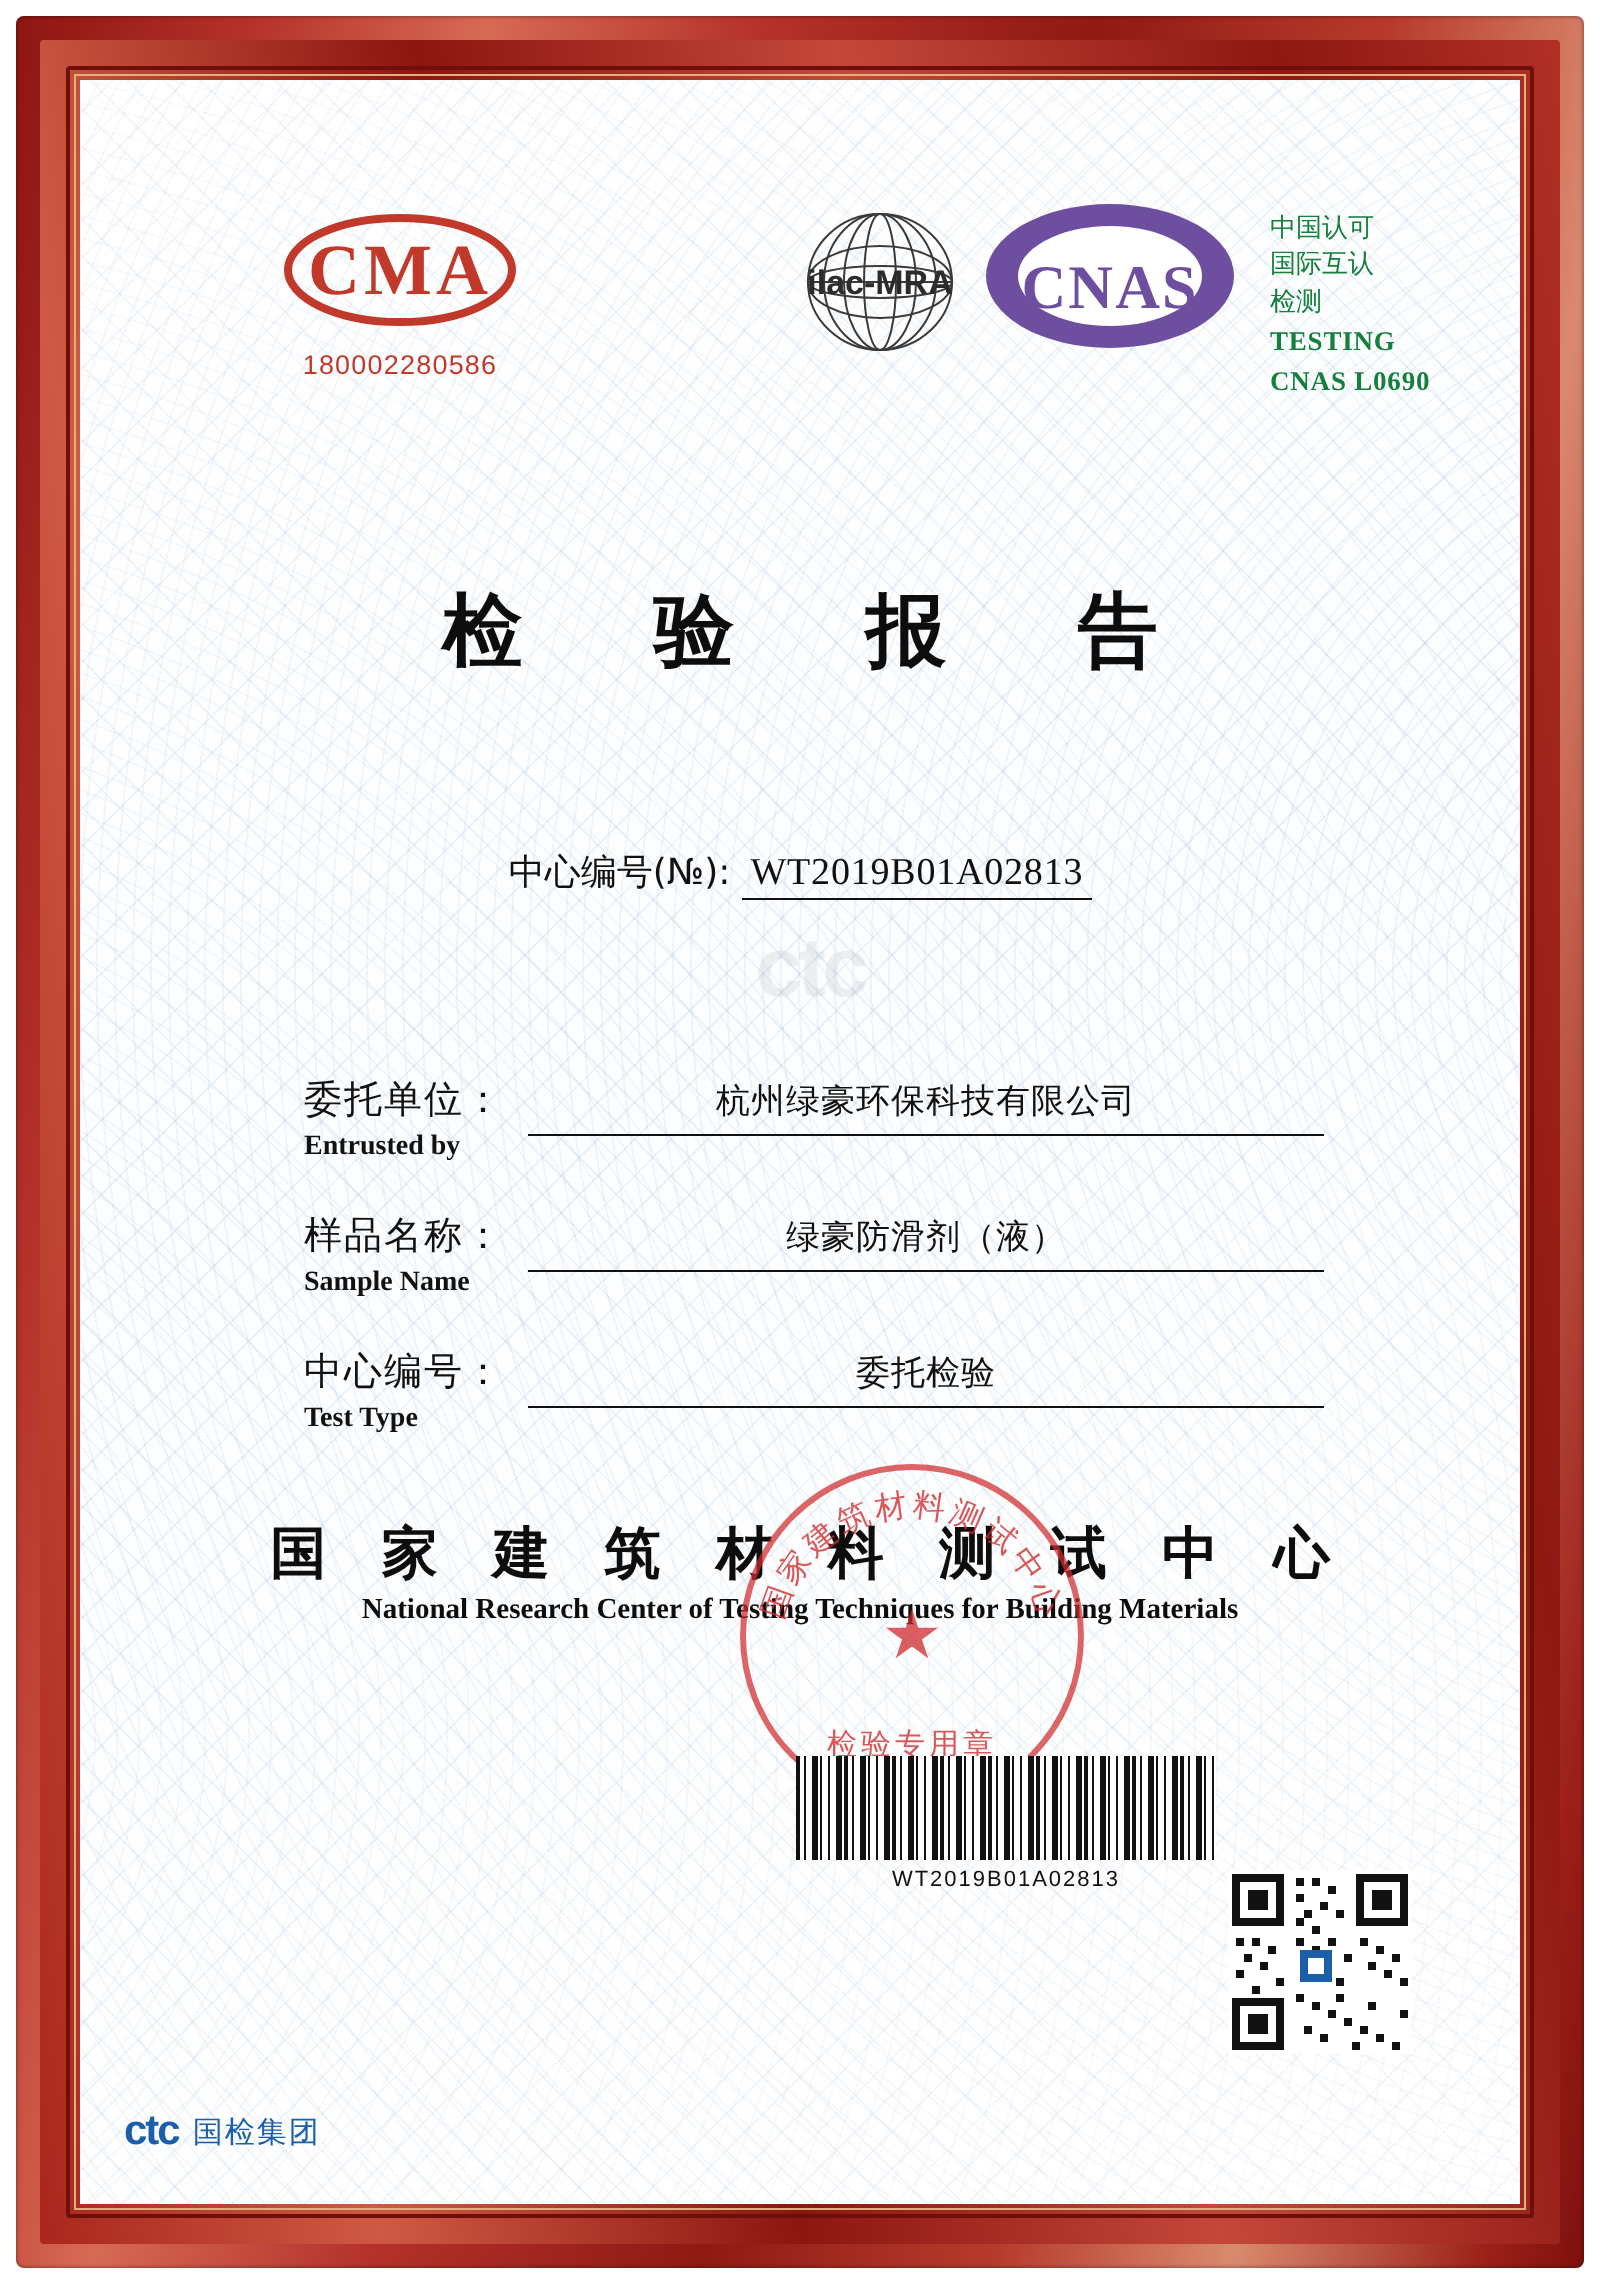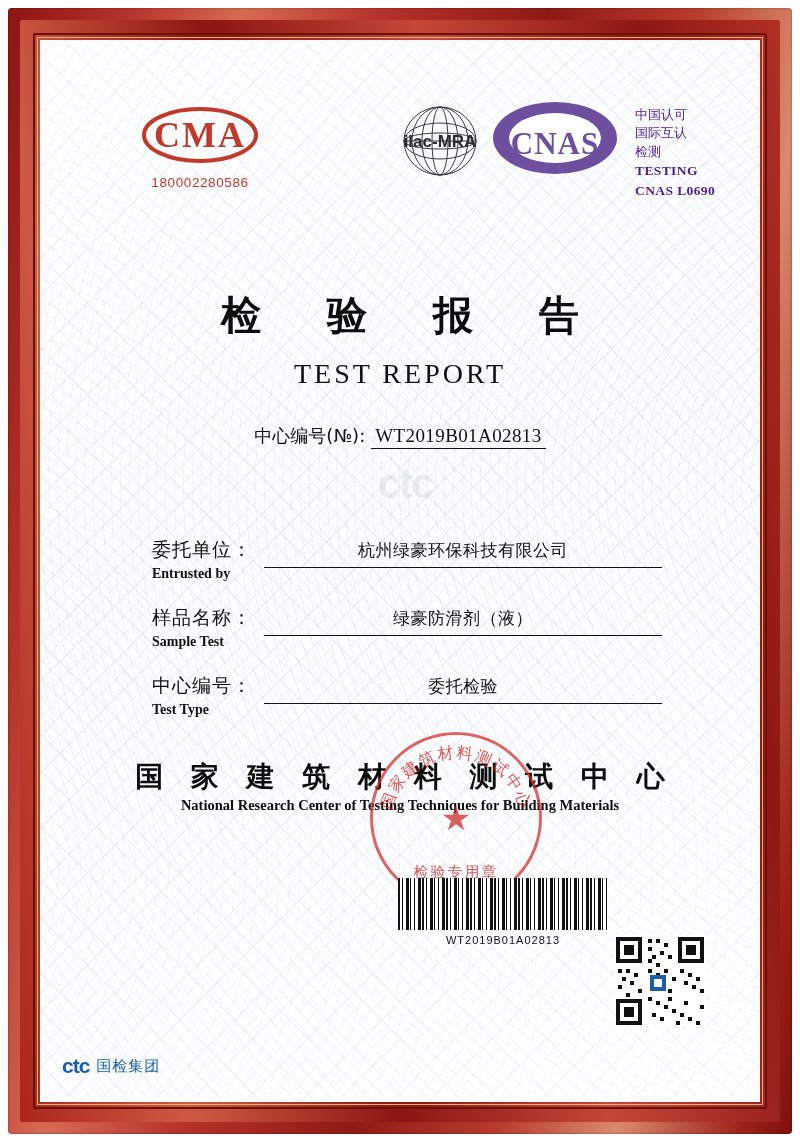--- a/index.html
+++ b/index.html
@@ -111,21 +111,21 @@
   }
   .cnas-block {
     position: absolute;
     left: 445px; top: 58px;
     width: 140px; height: 86px;
   }
   .cnas-text {
     position: absolute;
     left: 595px; top: 66px;
     width: 130px;
-    color: #4c1d95;
+    color: #15803d;
     line-height: 1.42;
   }
   .cnas-text .cn {
     font-family: "DejaVu Sans", sans-serif;
     font-size: 13px;
   }
   .cnas-text .en {
     font-family: "Liberation Serif", serif;
     font-weight: bold;
     font-size: 13.5px;
@@ -409,40 +409,39 @@
 
       <div class="cnas-text">
         <div class="cn">中国认可</div>
         <div class="cn">国际互认</div>
         <div class="cn">检测</div>
         <div class="en">TESTING</div>
         <div class="en">CNAS L0690</div>
       </div>
 
       <div class="title-cn">检 验 报 告</div>
-      <div class="title-en">TEST   REPORT</div>
 
       <div class="report-no">
         <span class="label">中心编号(№):</span><span class="value">WT2019B01A02813</span>
       </div>
 
       <div class="watermark">ctc</div>
 
       <div class="fields">
 
         <div class="field-row">
           <div class="field-label-cn">委托单位：</div>
           <div class="field-label-en">Entrusted by</div>
           <div class="field-value">杭州绿豪环保科技有限公司</div>
           <div class="field-line"></div>
         </div>
 
         <div class="field-row">
           <div class="field-label-cn">样品名称：</div>
-          <div class="field-label-en">Sample Test</div>
+          <div class="field-label-en">Sample Name</div>
           <div class="field-value">绿豪防滑剂（液）</div>
           <div class="field-line"></div>
         </div>
 
         <div class="field-row">
           <div class="field-label-cn">中心编号：</div>
           <div class="field-label-en">Test Type</div>
           <div class="field-value">委托检验</div>
           <div class="field-line"></div>
         </div>

